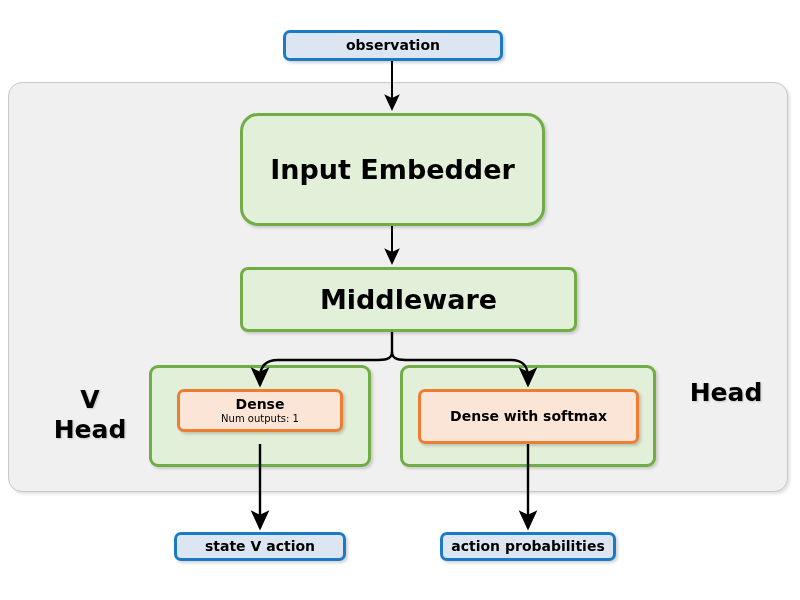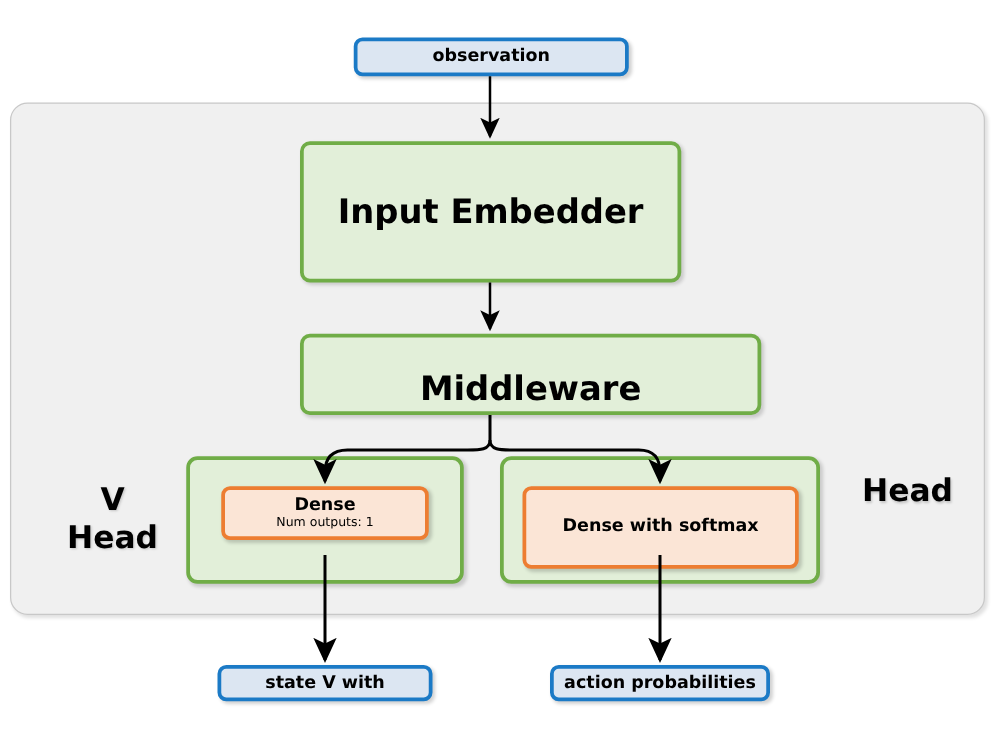--- a/index.html
+++ b/index.html
@@ -116,52 +116,52 @@
 <body>
 
 <div id="canvas">
 
   <div class="node node-blue" style="left:283px; top:30px; width:220px; height:31px;">
     <span>observation</span>
   </div>
 
   <div class="outer-container"></div>
 
-  <div class="node node-green node-green-big" style="left:240px; top:113px; width:305px; height:113px;">
+  <div class="node node-green node-green-big" style="left:240px; top:113px; width:305px; height:113px;border-radius:18px;">
     <span>Input Embedder</span>
   </div>
 
-  <div class="node node-green node-green-big" style="left:240px; top:267px; width:369px; height:65px;justify-content:flex-end;">
+  <div class="node node-green node-green-big" style="left:240px; top:267px; width:337px; height:65px;">
     <span>Middleware</span>
   </div>
 
   <div class="group-green" style="left:149px; top:365px; width:222px; height:102px;"></div>
 
   <div class="node node-orange" style="left:177px; top:389px; width:166px; height:43px;">
     <span class="title">Dense</span>
     <span class="subtitle">Num outputs: 1</span>
   </div>
 
   <div class="group-green" style="left:400px; top:365px; width:256px; height:102px;"></div>
 
-  <div class="node node-orange" style="left:418px; top:389px; width:221px; height:66px;">
+  <div class="node node-orange" style="left:418px; top:389px; width:221px; height:55px;">
     <span class="title">Dense with softmax</span>
   </div>
 
   <div class="head-label" style="left:40px; top:385px; width:100px;">
     <div>V</div>
     <div>Head</div>
   </div>
 
   <div class="head-label" style="left:664px; top:378px; width:124px;">
     <div>Head</div>
   </div>
 
   <div class="node node-blue" style="left:174px; top:532px; width:172px; height:29px;">
-    <span>state V with</span>
+    <span>state V action</span>
   </div>
 
   <div class="node node-blue" style="left:440px; top:532px; width:176px; height:29px;">
     <span>action probabilities</span>
   </div>
 
   <svg id="connectors" viewBox="0 0 800 600" xmlns="http://www.w3.org/2000/svg">
     <defs>
       <marker id="arrowhead" markerWidth="9" markerHeight="9" refX="7.4" refY="4.5" orient="auto" markerUnits="strokeWidth">
         <path d="M0,0.6 L8.4,4.5 L0,8.4 L1.9,4.5 Z" fill="#000000"></path>

